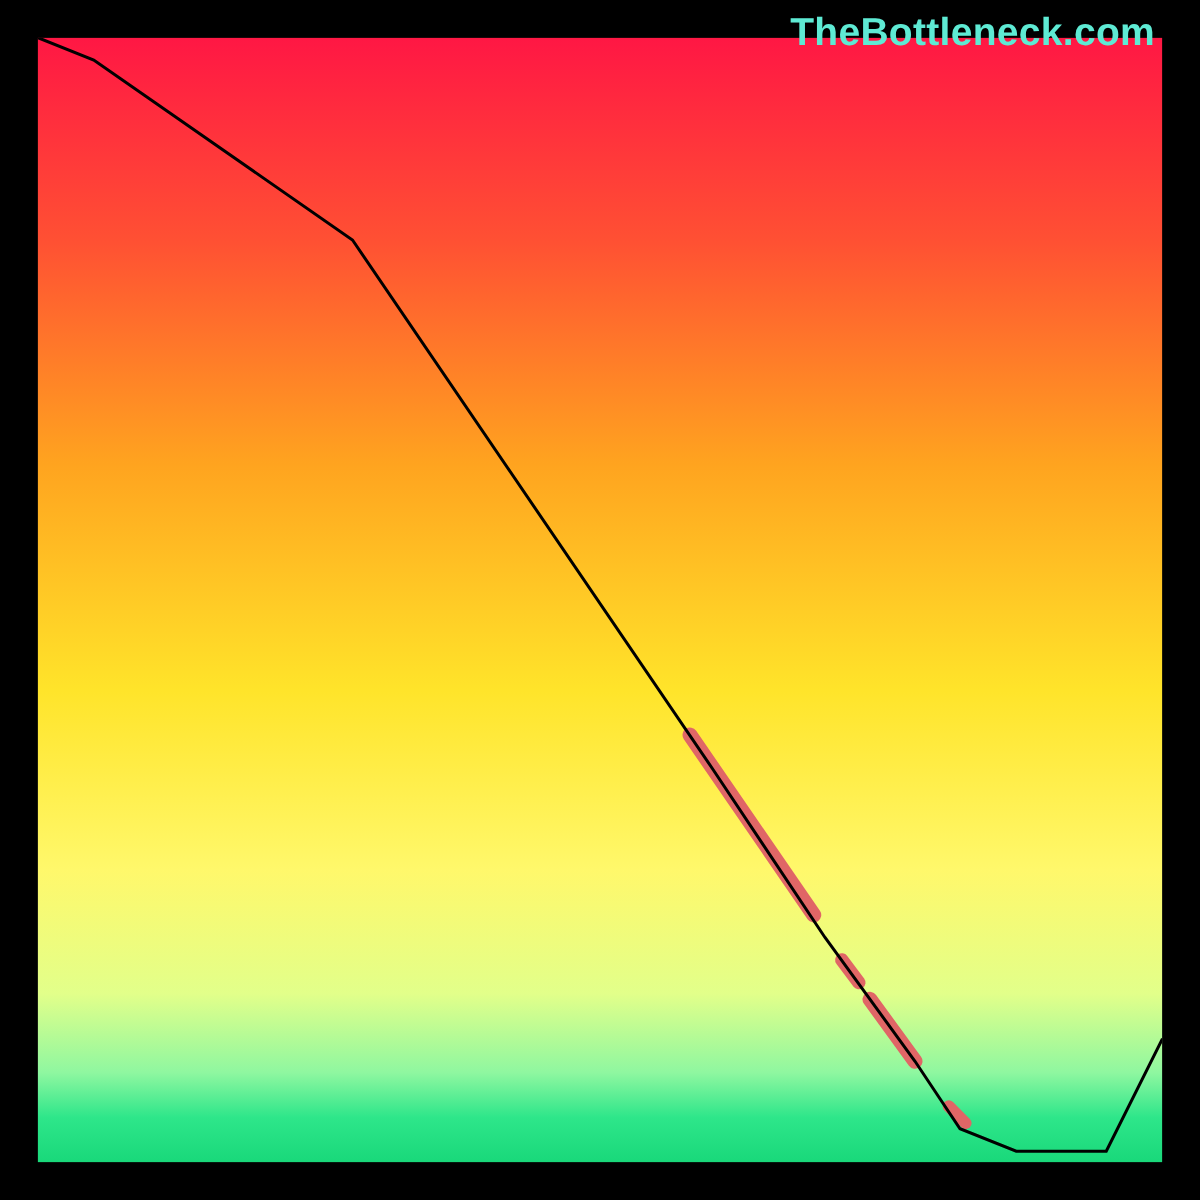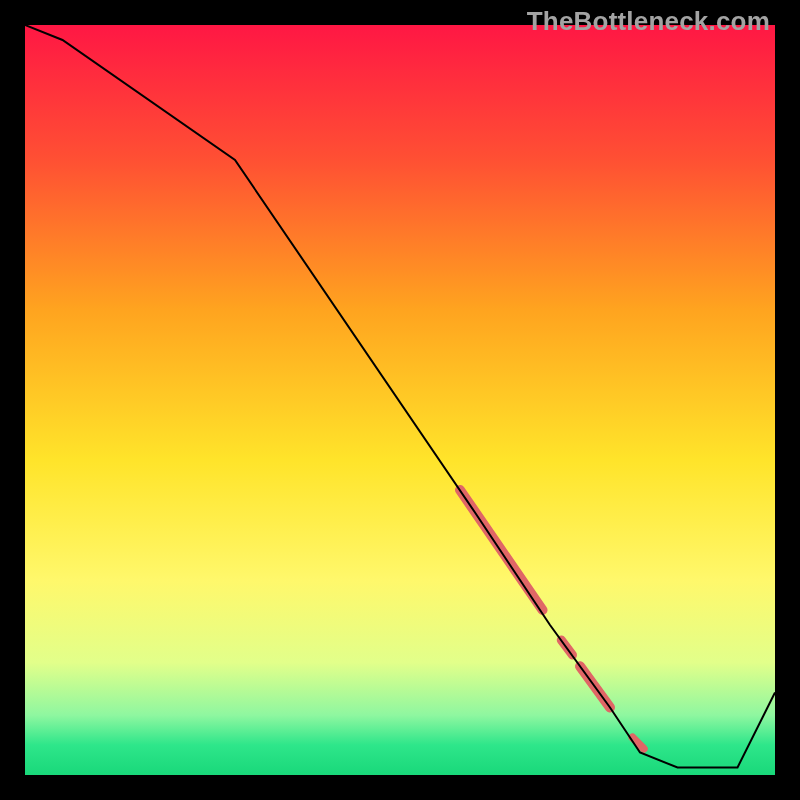--- a/index.html
+++ b/index.html
@@ -18,21 +18,21 @@
     top: 25px;
     width: 750px;
     height: 750px;
     overflow: hidden;
   }
 
   .watermark {
     position: absolute;
     top: 6px;
     right: 30px;
-    color: #a3a3a3;
+    color: #5eead4;
     font-size: 26px;
     font-weight: 600;
     letter-spacing: 0.2px;
     z-index: 10;
     font-family: Arial, sans-serif;
   }
 
   svg { display: block; }
 </style>
 </head>

